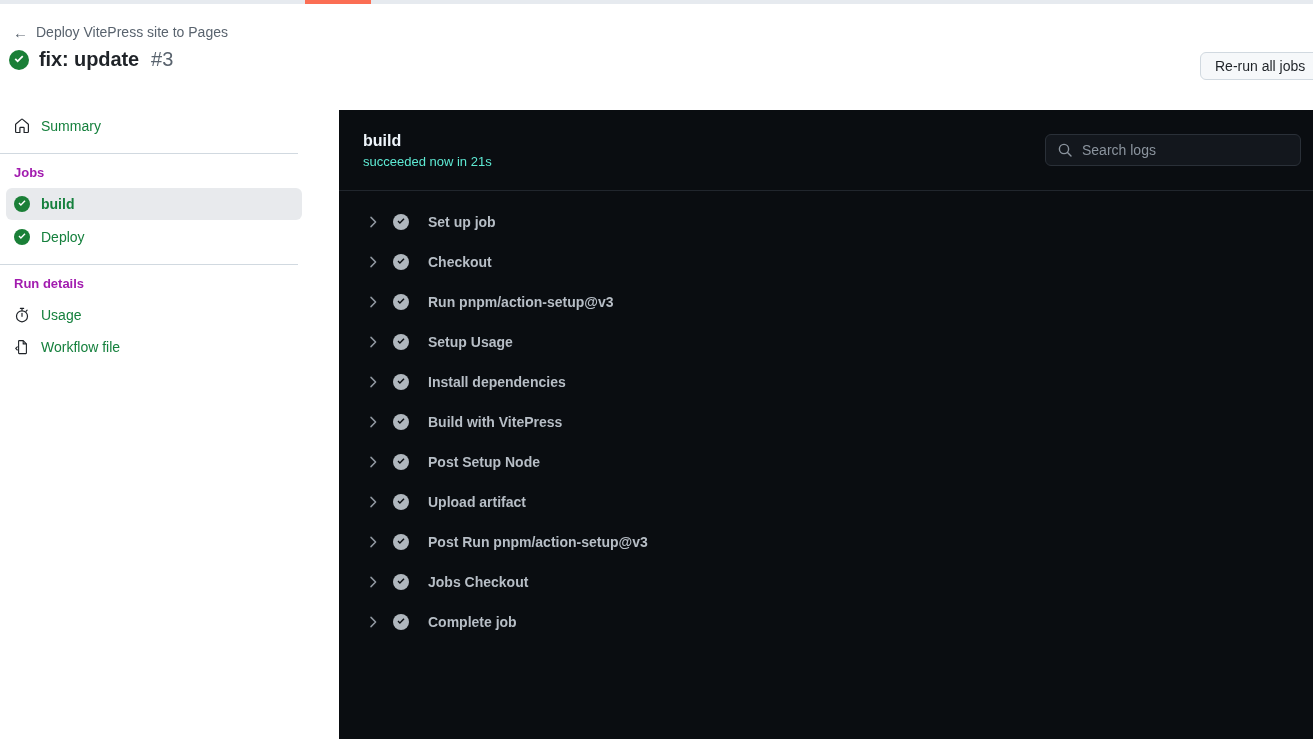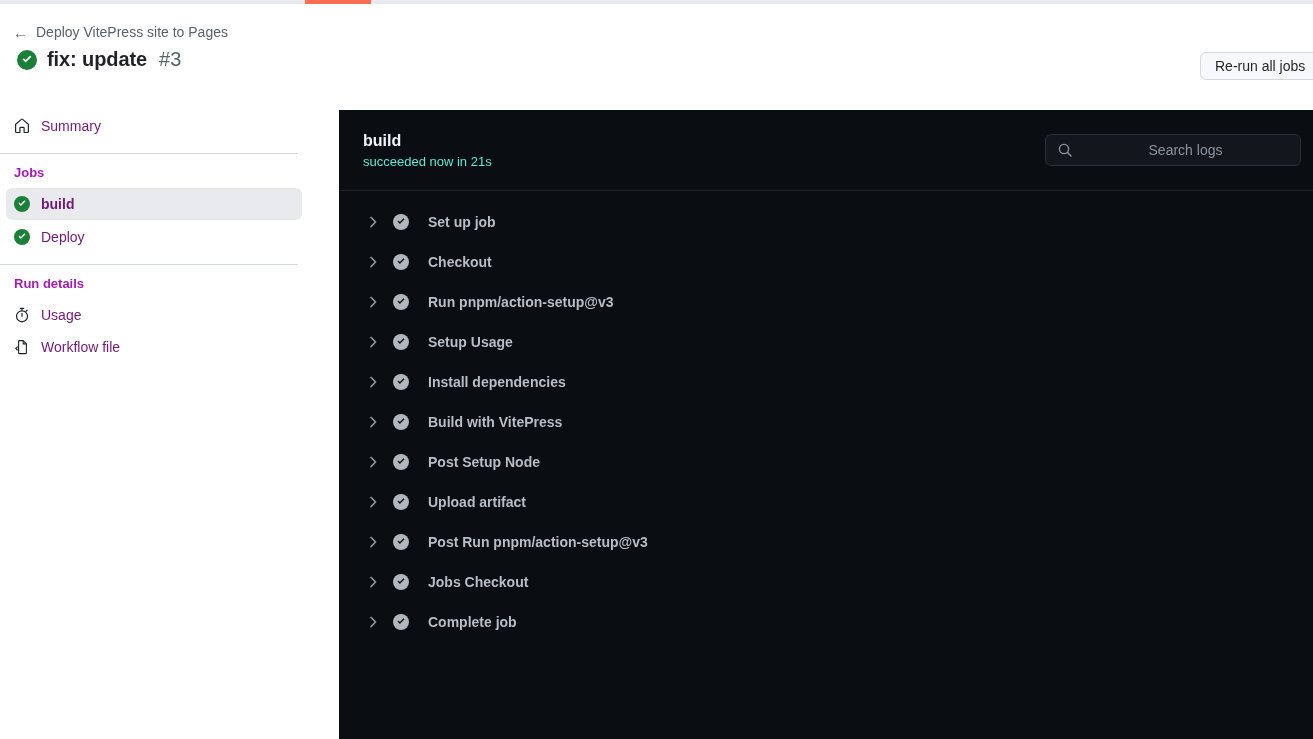--- a/index.html
+++ b/index.html
@@ -53,21 +53,21 @@
     cursor: pointer;
   }
   #breadcrumb .arrow-glyph {
     font-size: 15px;
     line-height: 1;
     color: #59636e;
   }
   #run-title-row {
     position: absolute;
     top: 44px;
-    left: 17px;
+    left: 9px;
     display: flex;
     align-items: center;
     gap: 10px;
   }
   #run-title-row .title-text {
     font-size: 20px;
     font-weight: bold;
     color: #1f2328;
     letter-spacing: -0.1px;
   }
@@ -112,21 +112,21 @@
   }
   .side-row {
     display: flex;
     align-items: center;
     gap: 11px;
     height: 32px;
     margin: 0 10px 0 6px;
     padding: 0 8px;
     border-radius: 6px;
     font-size: 14px;
-    color: #701a75;
+    color: #15803d;
     cursor: pointer;
   }
   .side-row.selected {
     background: #e8eaed;
     font-weight: bold;
   }
   .side-icon {
     width: 16px;
     height: 16px;
     flex: 0 0 16px;
@@ -197,21 +197,20 @@
   }
   #search-logs-input {
     flex: 1;
     background: transparent;
     border: none;
     outline: none;
     font-family: "Liberation Sans", sans-serif;
     font-size: 14px;
     color: #e6edf3;
     padding: 0;
-    text-align: center;
   }
   #search-logs-input::placeholder { color: #8b949e; opacity: 1; }
 
   #steps-list {
     padding-top: 11px;
     font-weight: bold;
   }
   .step-row {
     display: flex;
     align-items: center;

